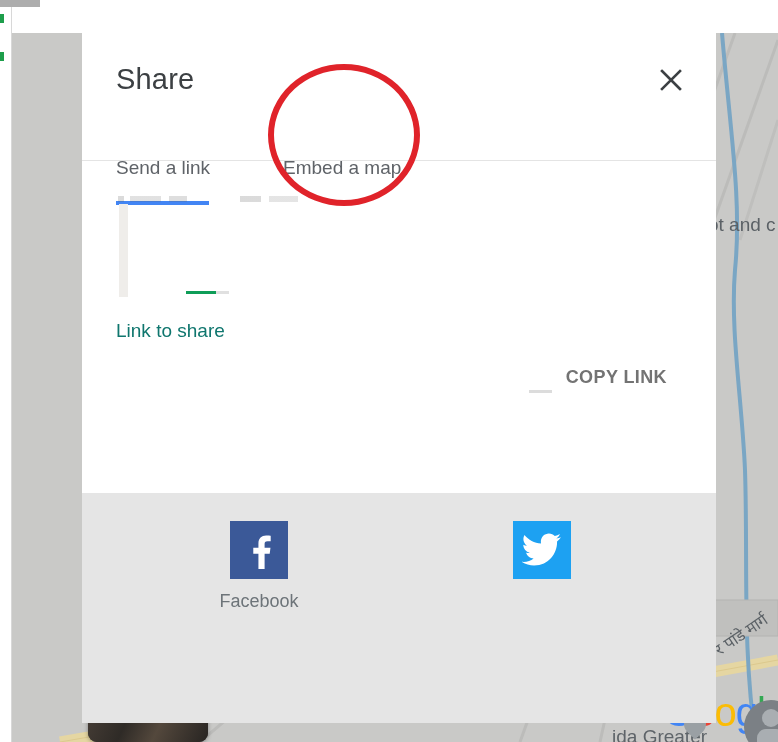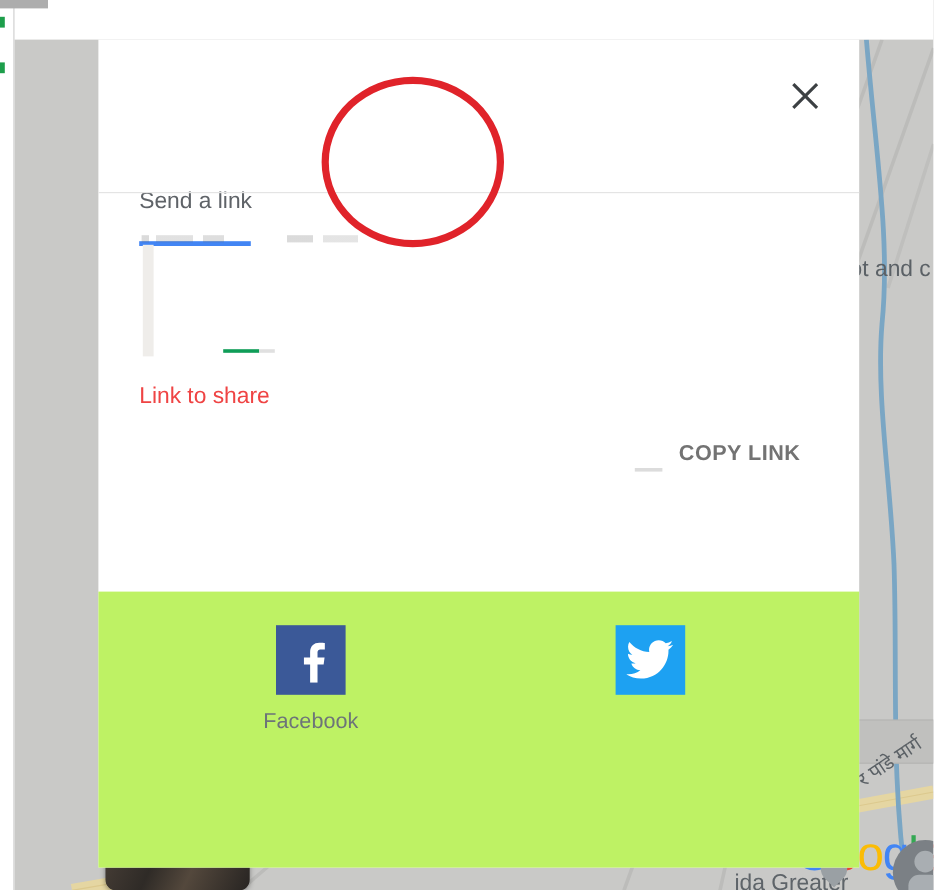--- a/index.html
+++ b/index.html
@@ -204,21 +204,21 @@
     position:absolute;
     left: 102px; top: 95px;
     width: 13px; height: 3px;
     background: #e0e0e0;
   }
 
   .link-caption {
     position:absolute;
     left: 34px; top: 287px;
     font-size: 19px;
-    color: #ef4444;
+    color: #0f766e;
   }
 
   .copy-row {
     position:absolute;
     left: 0; top: 330px;
     width: 634px; height: 40px;
   }
   .copy-dash {
     position:absolute;
     left: 447px; top: 27px;
@@ -233,21 +233,21 @@
     letter-spacing: .4px;
     color: #737373;
     cursor:pointer;
   }
 
   
   .footer {
     position:absolute;
     left: 0; top: 460px;
     width: 634px; height: 230px;
-    background: #bef264;
+    background: #e5e5e5;
   }
   .share-btn {
     position:absolute;
     top: 28px;
     width: 150px;
     text-align:center;
     cursor:pointer;
   }
   .share-btn.fb { left: 102px; }
   .share-btn.tw { left: 385px; }
@@ -328,29 +328,31 @@
 
   <div class="top-white"></div>
   <div class="left-strip">
     <div class="left-tick" style="top:14px;"></div>
     <div class="left-tick" style="top:52px;"></div>
   </div>
   <div class="topbar"></div>
 
   <div class="modal">
 
+    <div class="modal-title">Share</div>
 
     <div class="close-btn">
       <svg width="22" height="22" viewBox="0 0 22 22">
         <path d="M2 2 L20 20 M20 2 L2 20" stroke="#3c4043" stroke-width="2.6" stroke-linecap="square"></path>
       </svg>
     </div>
 
     <div class="tabs">
       <div class="tab tab-0">Send a link</div>
+      <div class="tab tab-1">Embed a map</div>
       <div class="tab-underline"></div>
     </div>
     <div class="tabs-divider"></div>
 
     <div class="link-field-ghost">
       <div class="ghost-text"></div>
       <div class="ghost-bar"></div>
       <div class="ghost-progress"></div>
       <div class="ghost-progress-rest"></div>
     </div>

